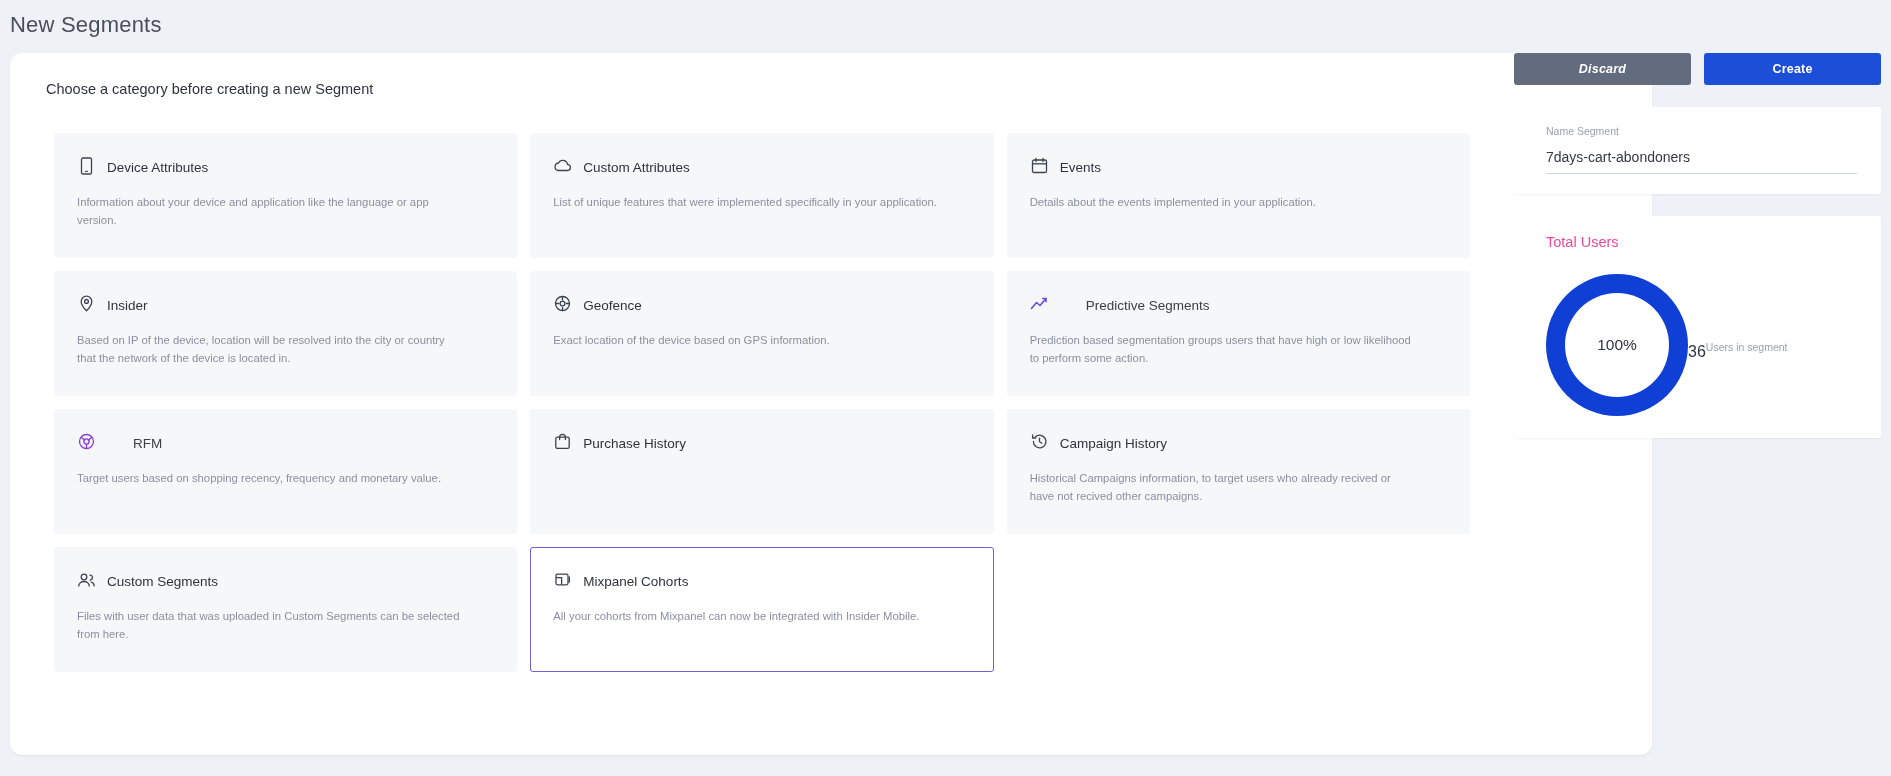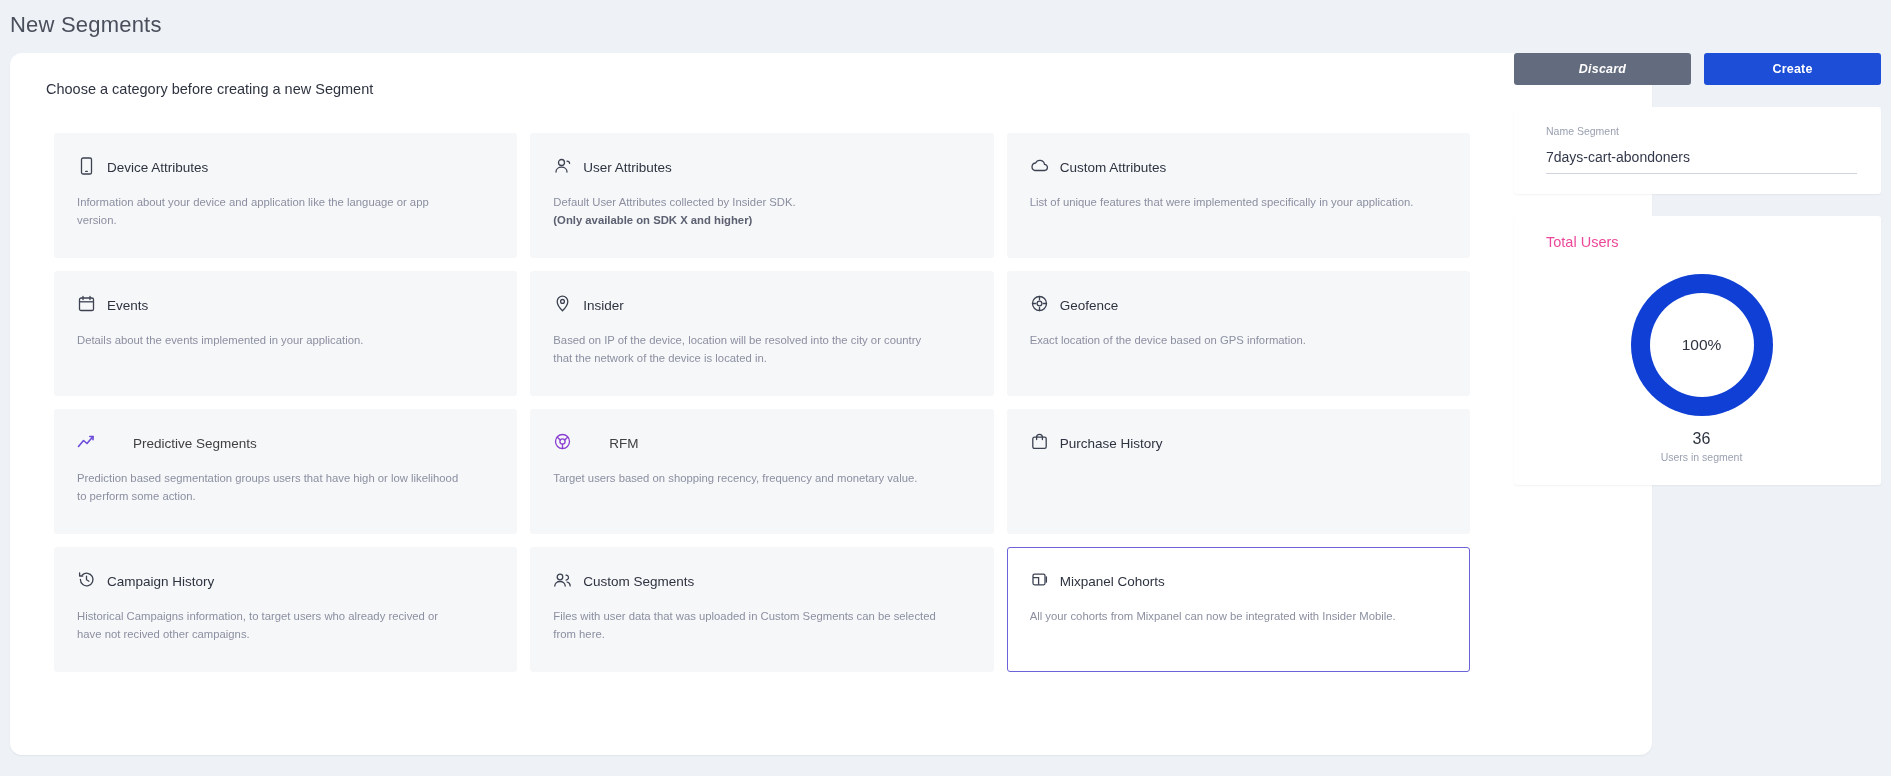--- a/index.html
+++ b/index.html
@@ -131,21 +131,21 @@
     font-family: "Liberation Sans", sans-serif;
     background: transparent;
   }
   .panel-title {
     font-size: 14.5px;
     color: #ec4899;
     margin-bottom: 10px;
   }
   .donut-wrap {
     display: flex;
-    flex-direction: column;
+    flex-direction: row;
     align-items: center;
     padding: 14px 0 2px 0;
   }
   .donut {
     position: relative;
     width: 142px; height: 142px;
     border-radius: 50%;
   }
   .donut .ring {
     position: absolute; inset: 0;
@@ -194,36 +194,20 @@
           <svg width="15" height="18" viewBox="0 0 15 18">
               <rect x="2.5" y="1" width="10" height="16" rx="1.6" fill="none" stroke="#3c4252" stroke-width="1.3"></rect>
               <rect x="6" y="13.7" width="3" height="1.2" rx=".6" fill="#3c4252"></rect>
             </svg>
         </span>
         <span class="cat-title">Device Attributes</span>
       </div>
       <div class="cat-desc">Information about your device and application like the language or app version.</div>
     </div>
 
-    <div class="cat-card">
-      <div class="cat-head">
-        <span class="cat-icon">
-          <svg width="18" height="18" viewBox="0 0 18 18">
-              <circle cx="7.5" cy="5.5" r="3" fill="none" stroke="#3c4252" stroke-width="1.3"></circle>
-              <path d="M2 15c0-3 2.6-4.8 5.5-4.8S13 12 13 15" fill="none" stroke="#3c4252" stroke-width="1.3" stroke-linecap="round"></path>
-              <path d="M13 4.2c1.6 0 2.6 1 2.6 2.3" fill="none" stroke="#3c4252" stroke-width="1.2" stroke-linecap="round"></path>
-            </svg>
-        </span>
-        <span class="cat-title">User Attributes</span>
-      </div>
-      <div class="cat-desc">
-        <span>Default User Attributes collected by Insider SDK.</span><br>
-        <b>(Only available on SDK X and higher)</b>
-      </div>
-    </div>
 
     <div class="cat-card">
       <div class="cat-head">
         <span class="cat-icon">
           <svg width="19" height="14" viewBox="0 0 19 14">
               <path d="M5 11.5h9.2a3.1 3.1 0 0 0 .3-6.2A4.7 4.7 0 0 0 5.6 4 3.8 3.8 0 0 0 5 11.5z" fill="none" stroke="#3c4252" stroke-width="1.3" stroke-linejoin="round"></path>
             </svg>
         </span>
         <span class="cat-title">Custom Attributes</span>
       </div>

